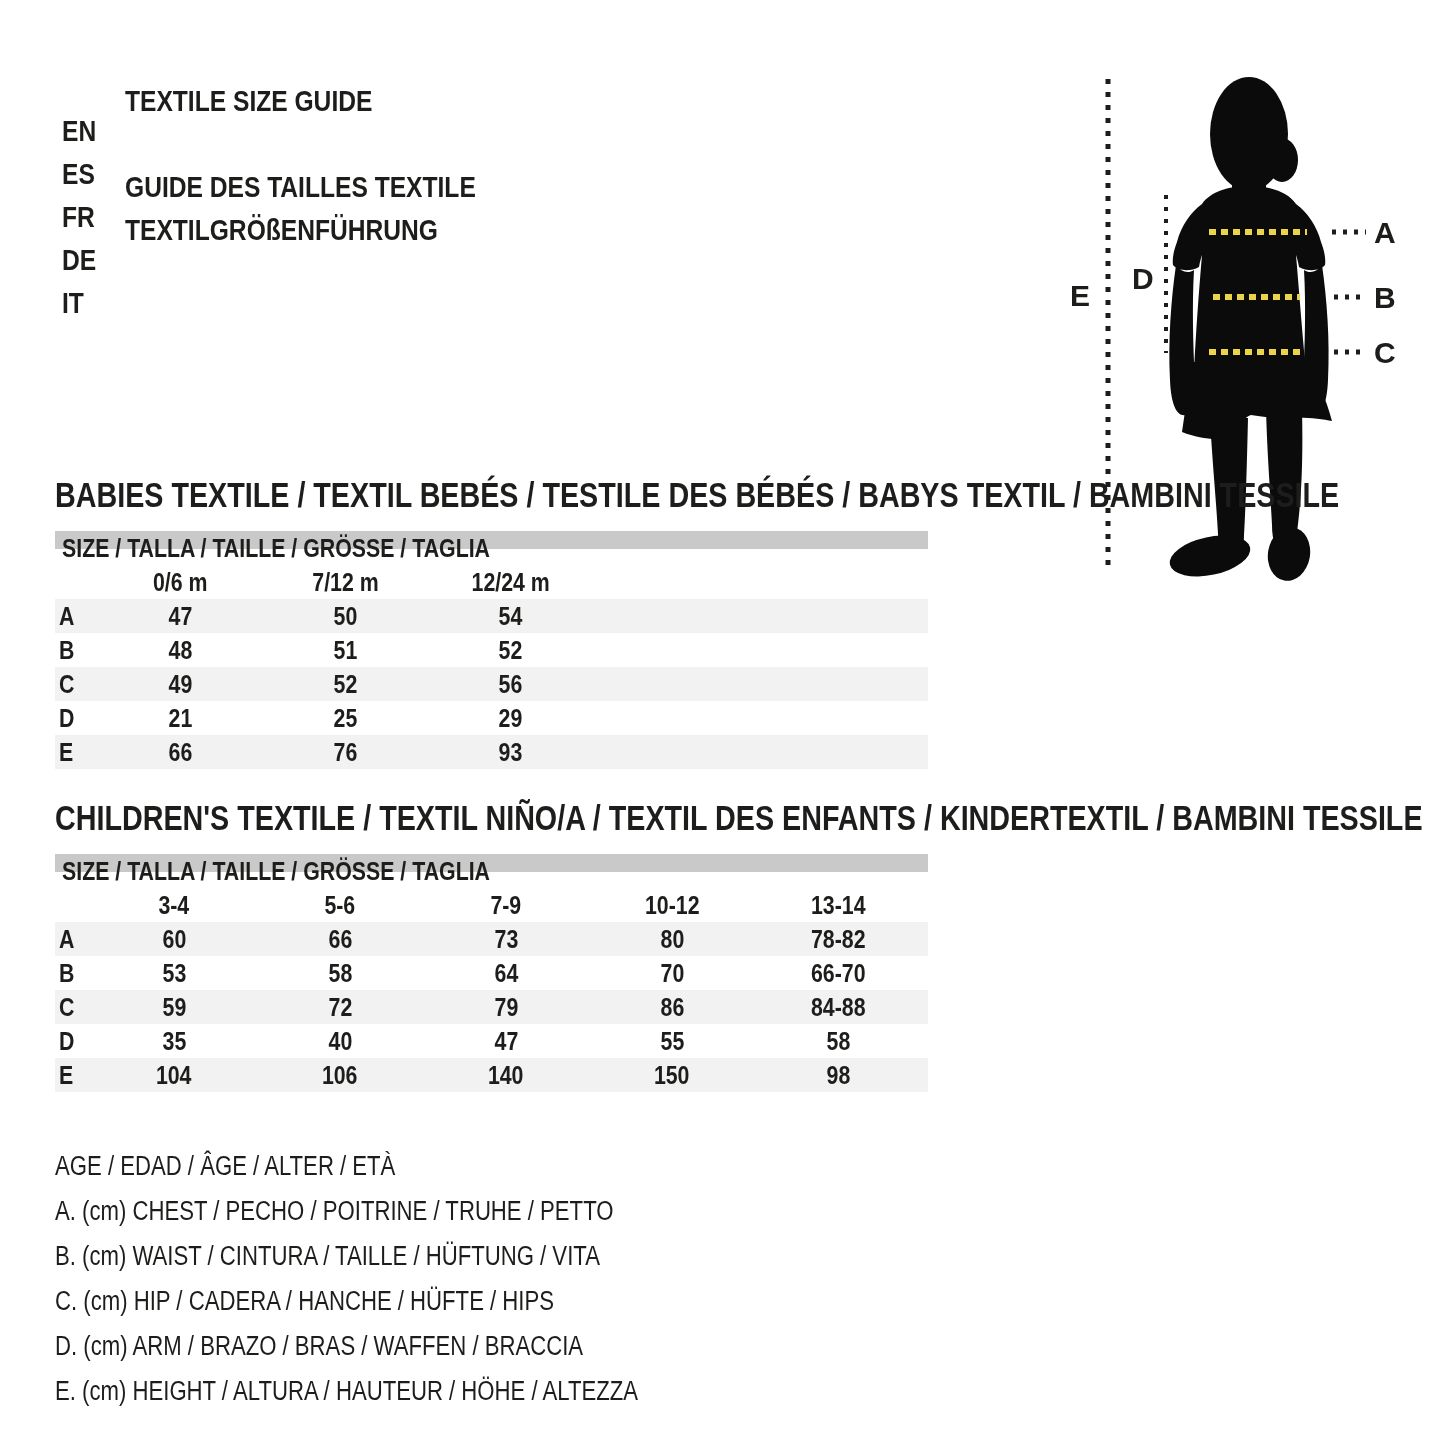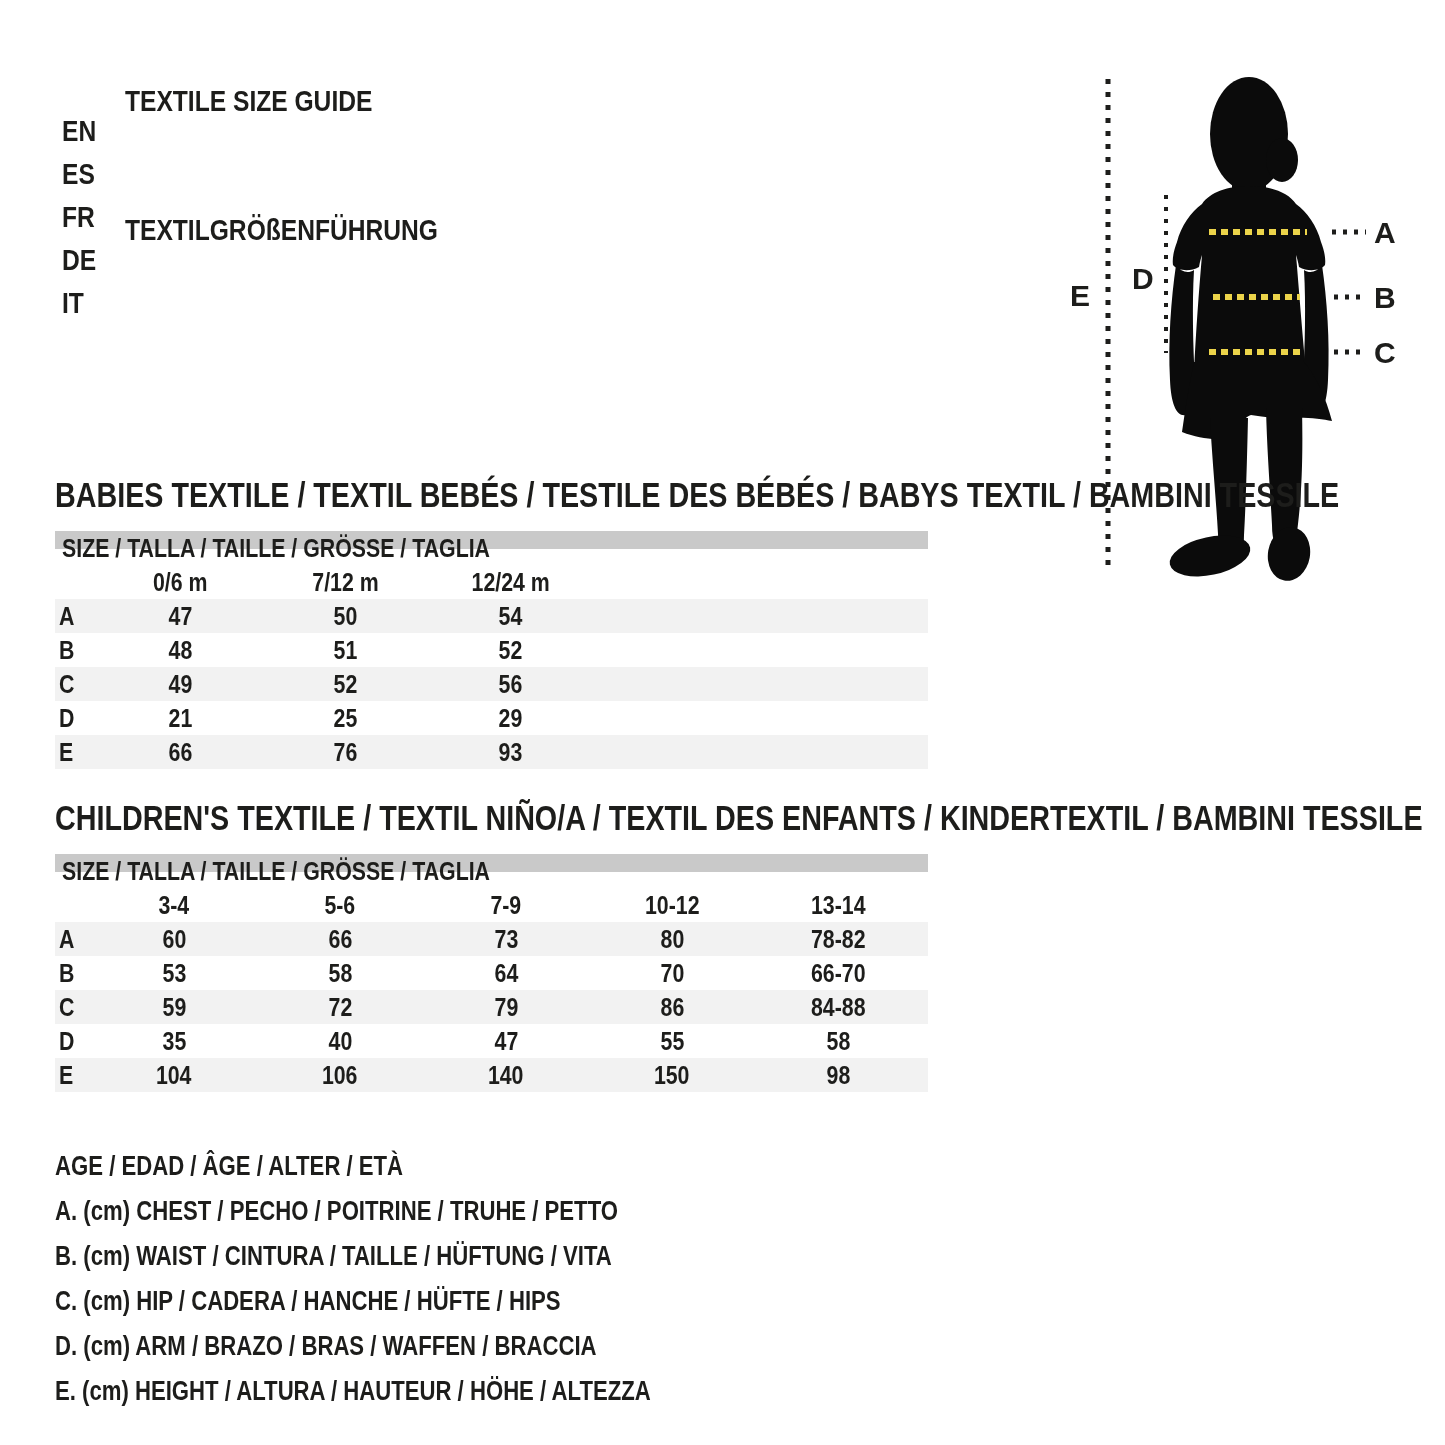--- a/index.html
+++ b/index.html
@@ -26,41 +26,42 @@
   
   .grid-row{position:absolute;left:55px;width:873px;height:34px;display:grid;
     font-size:26px;font-weight:bold;line-height:34px;}
   .b-cols{grid-template-columns:43px 165px 165px 165px 1fr;}
   .c-cols{grid-template-columns:36px 166px 166px 166px 166px 166px 1fr;}
   .cell{text-align:center;overflow:visible;}
   .cell.lbl{text-align:left;padding-left:4px;}
   .stripe{background:#f2f2f2;}
 
   
-  .legend-line{position:absolute;left:55px;font-size:27px;font-weight:bold;line-height:30px;text-align:right;}
+  .legend-line{position:absolute;left:55px;font-size:27px;font-weight:normal;line-height:30px;text-align:right;}
 
   
   .figure-svg{position:absolute;left:1060px;top:60px;width:385px;height:540px;}
   .figure-svg text{font-family:"Liberation Sans",sans-serif;font-weight:bold;font-size:30px;fill:#1d1d1b;}
 </style>
 </head>
 <body>
 
 <div>
 
   <div>
     <div class="lang-row" style="top:83px">
       <span class="lr-code"><span class="cond">EN</span></span>
       <span class="lr-title"><span class="cond">TEXTILE SIZE GUIDE</span></span>
     </div>
     <div class="lang-row" style="top:126px">
       <span class="lr-code"><span class="cond">ES</span></span>
     </div>
     <div class="lang-row" style="top:169px">
       <span class="lr-code"><span class="cond">FR</span></span>
+      <span class="lr-title"><span class="cond">GUIDE DES TAILLES TEXTILE</span></span>
     </div>
     <div class="lang-row" style="top:212px">
       <span class="lr-code"><span class="cond">DE</span></span>
       <span class="lr-title"><span class="cond">TEXTILGRÖßENFÜHRUNG</span></span>
     </div>
     <div class="lang-row" style="top:255px">
       <span class="lr-code"><span class="cond">IT</span></span>
     </div>
   </div>
 

